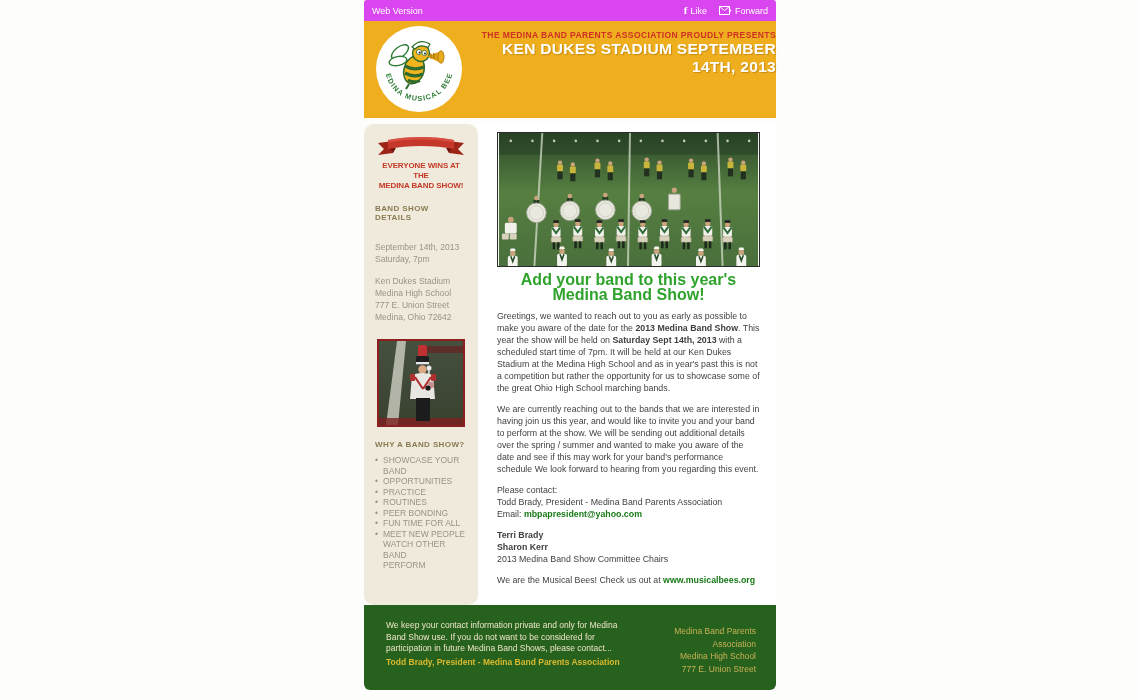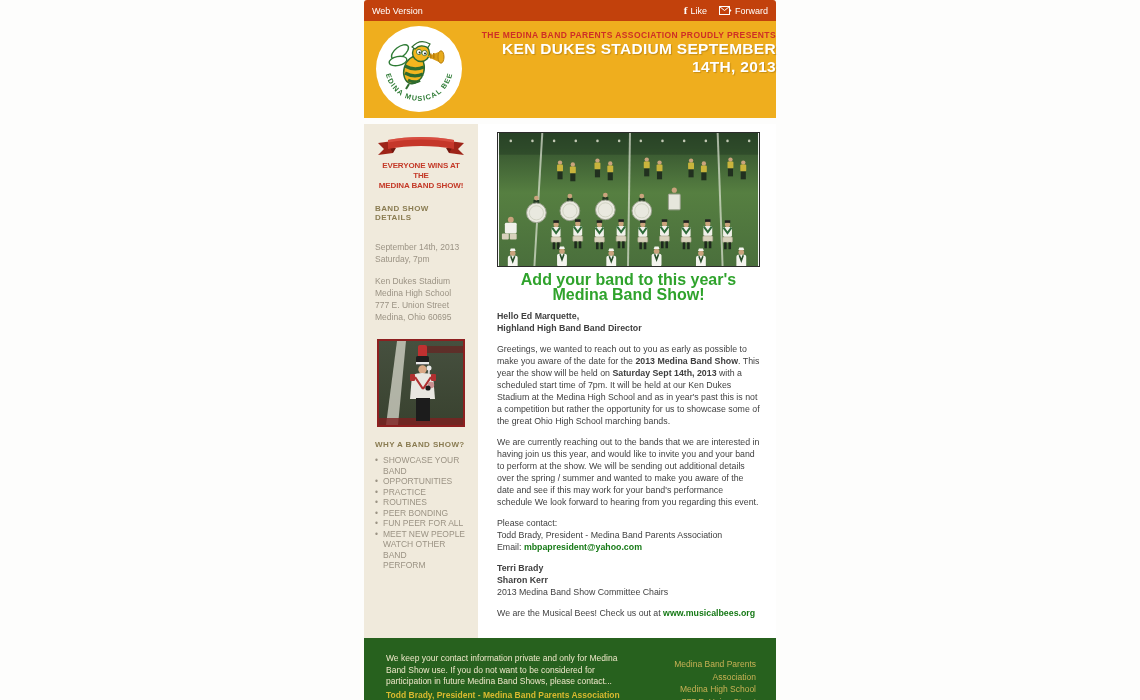--- a/index.html
+++ b/index.html
@@ -2,41 +2,41 @@
 <html><head>
 <meta charset="utf-8">
 <style>
   * { box-sizing: border-box; margin: 0; padding: 0; }
   html,body { background:#fdfdfc; }
   body { font-family: "Liberation Sans", sans-serif; }
   .page { width:1140px; min-height:700px; margin:0 auto; background:#fdfdfc; }
   .email { width:412px; margin:0 auto; }
 
   
-  .topbar { height:21px; background:#c2410c; border-radius:3px 3px 0 0;
+  .topbar { height:21px; background:#d946ef; border-radius:3px 3px 0 0;
     display:flex; align-items:center; justify-content:space-between; padding:0 8px; }
   .topbar a, .topbar .social { color:#fff; font-size:9px; text-decoration:none; }
   .social { display:flex; align-items:center; gap:12px; }
   .social .btn { display:flex; align-items:center; gap:3px; cursor:pointer; color:#fff; font-size:9px; }
   .fb-f { font-family:"Liberation Serif", serif; font-weight:bold; font-size:11px; line-height:9px; }
 
   
   .header { position:relative; height:97px; background:#efae1e; }
   .logo { position:absolute; left:11px; top:4px; width:88px; height:88px; }
   .header-text { margin-left:108px; text-align:right; padding-top:9px; }
   .presents { color:#ce2f26; font-size:8.5px; font-weight:bold; letter-spacing:.4px; }
   .title { color:#266b35; font-size:33px; font-weight:bold; letter-spacing:.5px; line-height:36px;
     text-shadow:-1px -1px 0 #fff,1px -1px 0 #fff,-1px 1px 0 #fff,1px 1px 0 #fff,2px 2px 1px rgba(120,80,0,.35); }
   .subtitle { color:#fff; font-size:15.5px; font-weight:bold; letter-spacing:.3px; line-height:18px;
     text-shadow:1px 1px 1px rgba(120,80,0,.35); }
   .header-gap { height:6px; background:#fdfdfc; }
 
   
   .body-row { display:flex; align-items:stretch; }
-  .sidebar { width:124px; background:#f0eadc; padding:10px 11px; }
+  .sidebar { width:124px; background:#f0eadc; padding:10px 11px;border-radius:10px; }
   .ribbon-svg { display:block; margin:2px auto 3px; }
   .ribbon-text { color:#c43a28; font-weight:bold; font-size:8px; line-height:10px; text-align:center; letter-spacing:-.1px; }
   .side-h { color:#8a7c52; font-weight:bold; font-size:8px; letter-spacing:.4px; margin-top:13px; }
   .side-lines { color:#9b9384; font-size:8.5px; line-height:12px; margin-top:19px; }
   .side-lines + .side-lines { margin-top:10px; }
   .dm-photo { display:block; margin:16px auto 0; border:2px solid #8d1f1f; width:88px; height:88px; }
   .why-list { margin-top:6px; color:#9b9384; font-size:8.5px; line-height:10.5px; }
   .why-item { display:flex; }
   .why-item .blt { width:8px; flex:0 0 8px; }
   .why-cont { padding-left:8px; width:76px; }
@@ -136,21 +136,21 @@
 
       <div class="side-h">BAND SHOW DETAILS</div>
       <div class="side-lines">
         <div>September 14th, 2013</div>
         <div>Saturday, 7pm</div>
       </div>
       <div class="side-lines">
         <div>Ken Dukes Stadium</div>
         <div>Medina High School</div>
         <div>777 E. Union Street</div>
-        <div>Medina, Ohio 60695</div>
+        <div>Medina, Ohio 72642</div>
       </div>
 
       <svg class="dm-photo" viewBox="0 0 84 84">
         <defs>
           <linearGradient id="dmbg" x1="0" y1="0" x2="0" y2="1">
             <stop offset="0" stop-color="#46503f"></stop>
                 <stop offset="1" stop-color="#39422f"></stop>
           </linearGradient>
         </defs>
         <rect width="84" height="84" fill="url(#dmbg)"></rect>
@@ -191,21 +191,21 @@
         <div class="why-item">
               <span class="blt">•</span>
               <span>ROUTINES</span>
             </div>
         <div class="why-item">
               <span class="blt">•</span>
               <span>PEER BONDING</span>
             </div>
         <div class="why-item">
               <span class="blt">•</span>
-              <span>FUN PEER FOR ALL</span>
+              <span>FUN TIME FOR ALL</span>
             </div>
         <div class="why-item">
               <span class="blt">•</span>
               <span>MEET NEW PEOPLE</span>
             </div>
         <div class="why-cont">WATCH OTHER BAND PERFORM</div>
       </div>
     </div>
 
     <div class="main">
@@ -306,24 +306,20 @@
               <use href="#front" x="64" y="122"></use>
           <use href="#front" x="114" y="124"></use>
               <use href="#front" x="160" y="122"></use>
           <use href="#front" x="205" y="124"></use>
               <use href="#front" x="246" y="123"></use>
         </g>
       </svg>
 
       <div class="headline">Add your band to this year's Medina Band Show!</div>
 
-      <p class="greeting">
-        <span>Hello Ed Marquette,</span><br>
-        <span>Highland High Band Band Director</span>
-      </p>
 
       <p><span>Greetings, we wanted to reach out to you as early as possible to make you aware of the date for the </span><span class="bold">2013 Medina Band Show</span><span>. This year the show will be held on </span><span class="bold">Saturday Sept 14th, 2013</span><span> with a scheduled start time of 7pm. It will be held at our Ken Dukes Stadium at the Medina High School and as in year's past this is not a competition but rather the opportunity for us to showcase some of the great Ohio High School marching bands.</span></p>
 
       <p>We are currently reaching out to the bands that we are interested in having join us this year, and would like to invite you and your band to perform at the show. We will be sending out additional details over the spring / summer and wanted to make you aware of the date and see if this may work for your band's performance schedule We look forward to hearing from you regarding this event.</p>
 
       <p>
         <span>Please contact:</span><br>
         <span>Todd Brady, President - Medina Band Parents Association</span><br>
         <span>Email: </span><a class="green-link" href="#">mbpapresident@yahoo.com</a>
       </p>

